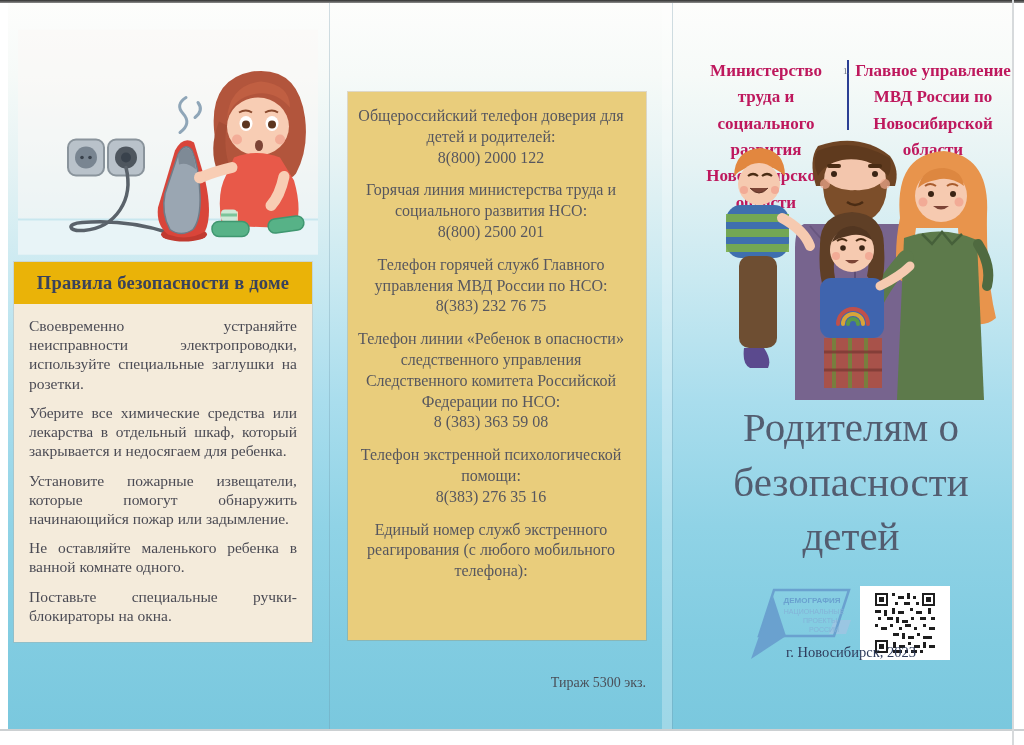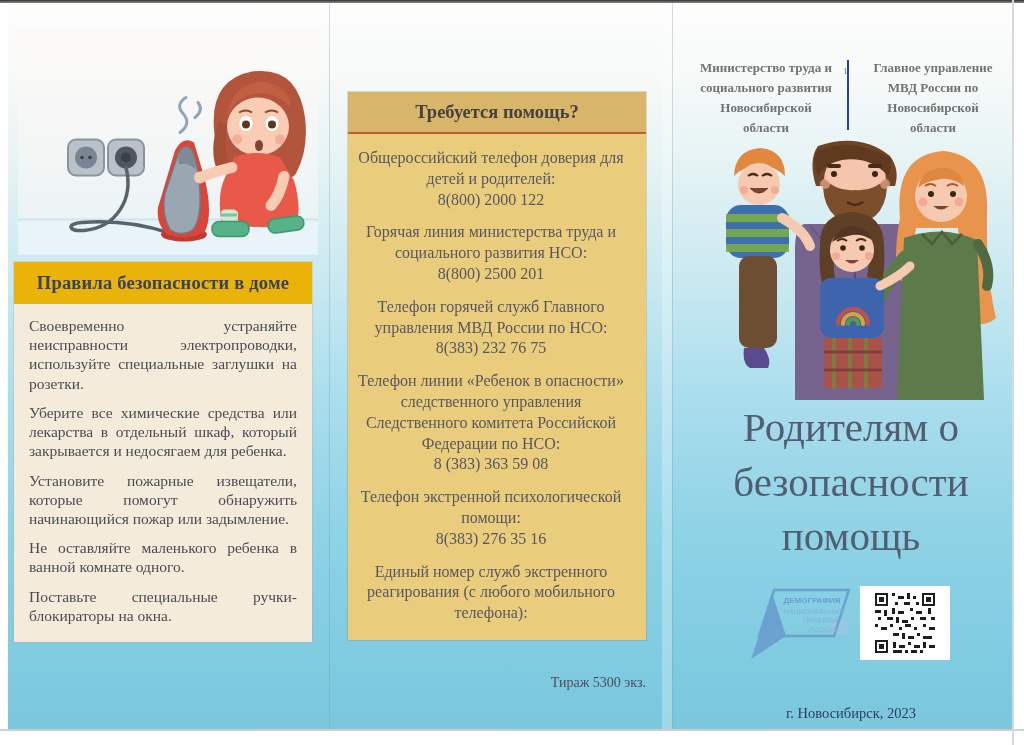--- a/index.html
+++ b/index.html
@@ -35,30 +35,30 @@
     display:flex;align-items:center;justify-content:center;}
   .help-title{font-weight:bold;font-size:18.5px;color:#45413d;}
   .help-body{padding:14px 16px 0 4px;}
   .help-item{margin-bottom:12px;text-align:center;font-size:16px;line-height:1.3;color:#57575f;}
   .help-item .phone{color:#57575f;}
   .tirazh{position:absolute;left:348px;top:675px;width:298px;text-align:right;
     font-size:14px;color:#4a4f58;}
   
   .gov-headers{position:absolute;left:690px;top:58px;width:322px;display:flex;
     justify-content:center;align-items:flex-start;}
-  .gov-block{width:152px;text-align:center;font-weight:bold;font-size:13px;
-    line-height:1.55;color:#737373;}
+  .gov-block{width:152px;text-align:center;font-weight:bold;font-size:17px;
+    line-height:1.55;color:#be185d;}
   .gov-divider{width:2px;height:70px;background:#2b3f94;margin:2px 5px 0 5px;}
   .page-artifact{position:absolute;left:843px;top:66px;font-size:9px;color:#6a7080;}
   .illu-family{position:absolute;left:692px;top:126px;width:318px;height:274px;}
   .main-title{position:absolute;left:690px;top:400px;width:322px;text-align:center;
     font-size:41px;line-height:1.33;color:#535d70;}
   .logo-wrap{position:absolute;left:746px;top:580px;width:110px;height:84px;}
   .qr-wrap{position:absolute;left:860px;top:586px;width:90px;height:74px;}
-  .city-line{position:absolute;left:690px;top:705px;width:322px;text-align:center;
+  .city-line{position:absolute;left:690px;top:644px;width:322px;text-align:center;
     font-size:14.5px;color:#2f3c5c;}
 </style>
 </head>
 <body>
 
 <div class="sheet"></div>
 <div class="fold" style="left:329px"></div>
 <div class="fold-hl" style="left:662px"></div>
 <div class="fold" style="left:672px"></div>
 
@@ -124,23 +124,20 @@
   <div class="rules-body">
     <p>Своевременно устраняйте неисправности электропроводки, используйте специальные заглушки на розетки.</p>
     <p>Уберите все химические средства или лекарства в отдельный шкаф, который закрывается и недосягаем для ребенка.</p>
     <p>Установите пожарные извещатели, которые помогут обнаружить начинающийся пожар или задымление.</p>
     <p>Не оставляйте маленького ребенка в ванной комнате одного.</p>
     <p>Поставьте специальные ручки-блокираторы на окна.</p>
   </div>
 </div>
 
 <div class="help-box">
-  <div class="help-head">
-    <span class="help-title">Требуется помощь?</span>
-  </div>
   <div class="help-body">
     <div class="help-item">
       <div>Общероссийский телефон доверия для детей и родителей:</div>
       <div class="phone">8(800) 2000 122</div>
     </div>
     <div class="help-item">
       <div>Горячая линия министерства труда и социального развития НСО:</div>
       <div class="phone">8(800) 2500 201</div>
     </div>
     <div class="help-item">
@@ -252,21 +249,21 @@
     <rect x="132" y="212" width="58" height="50" fill="#a8524a"></rect>
     <path d="M142,212 V262 M158,212 V262 M174,212 V262" stroke="#6e8a3c" stroke-width="4" opacity=".8"></path>
     <path d="M132,226 H190 M132,244 H190" stroke="#7c3a34" stroke-width="3" opacity=".8"></path>
     <path d="M188,160 Q208,150 218,140" fill="none" stroke="#f6cab0" stroke-width="9" stroke-linecap="round"></path>
   </g>
 </svg>
 
 <div class="main-title">
   <div>Родителям о</div>
   <div>безопасности</div>
-  <div>помощь</div>
+  <div>детей</div>
 </div>
 
 <svg class="logo-wrap" viewBox="0 0 110 84">
   <path d="M88,40 L105,40 L100,54 L83,54 Z" fill="#9fc4e2" opacity=".85"></path>
   <path d="M28,10 L103,10 L88,56 L13,56 Z" fill="none" stroke="#6aa1cf" stroke-width="2.5"></path>
   <path d="M5,79 L27,16 L40,56 Z" fill="#6aa1cf"></path>
   <text x="66" y="23" text-anchor="middle" font-size="8" font-weight="bold" fill="#6aa1cf" font-family="Liberation Sans, sans-serif">ДЕМОГРАФИЯ</text>
   <text x="68" y="34" text-anchor="middle" font-size="7" fill="#84b3d8" font-family="Liberation Sans, sans-serif">НАЦИОНАЛЬНЫЕ</text>
   <text x="74" y="43" text-anchor="middle" font-size="7" fill="#84b3d8" font-family="Liberation Sans, sans-serif">ПРОЕКТЫ</text>
   <text x="78" y="52" text-anchor="middle" font-size="7" fill="#84b3d8" font-family="Liberation Sans, sans-serif">РОССИИ</text>

